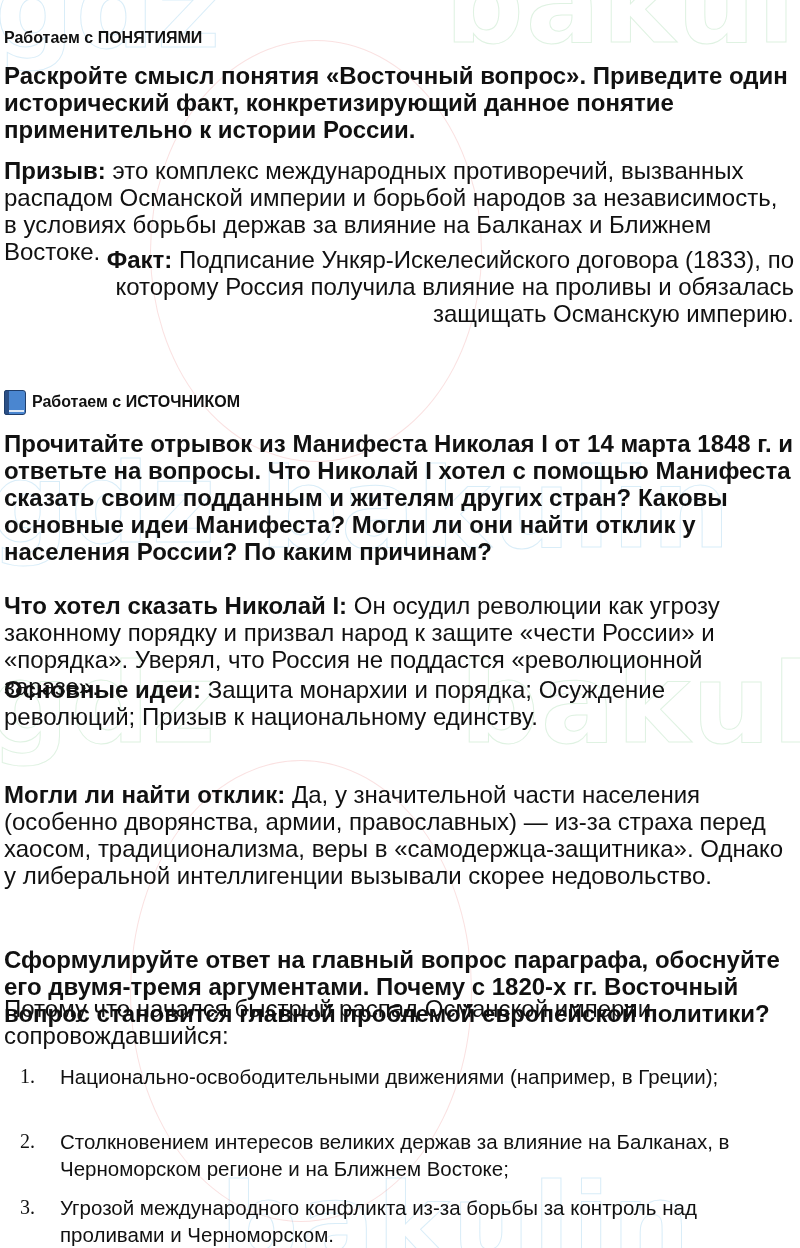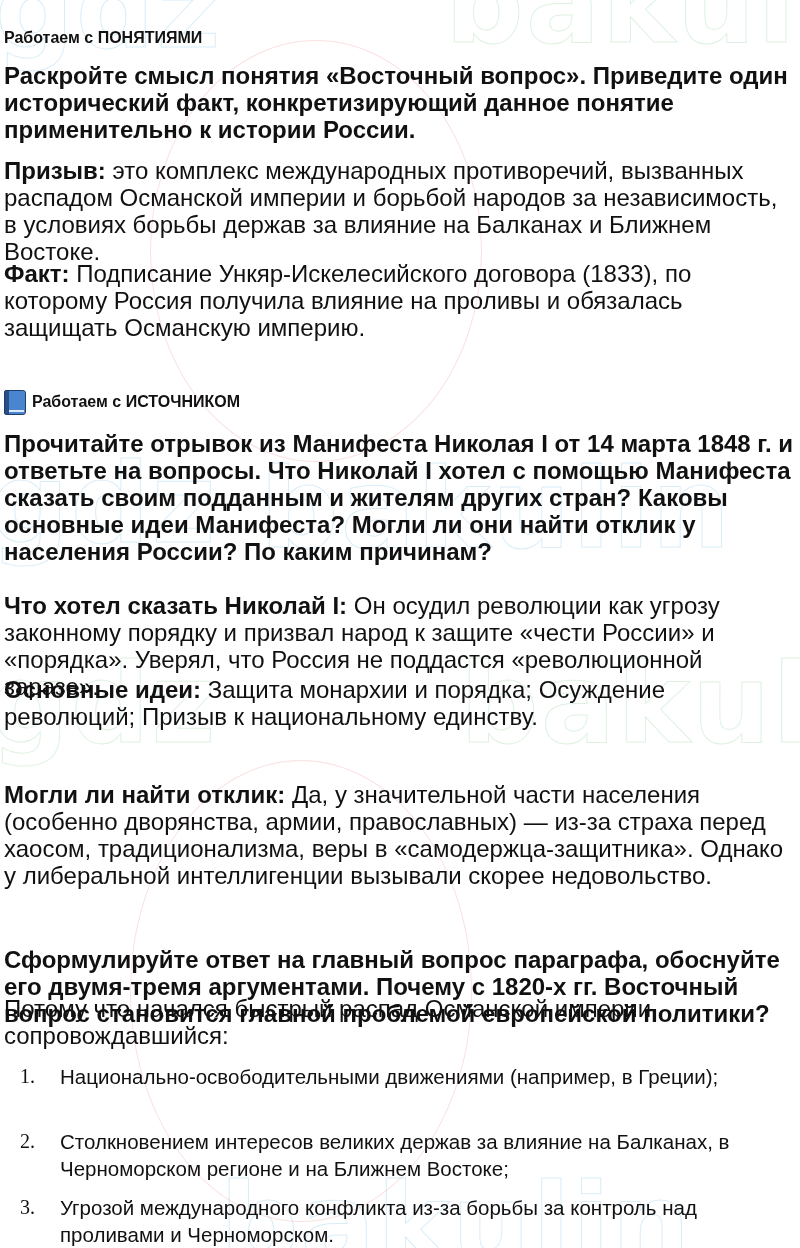--- a/index.html
+++ b/index.html
@@ -68,21 +68,21 @@
   <div class="h-section" style="top:25px;">
     <span>Работаем с ПОНЯТИЯМИ</span>
   </div>
 
   <div class="para bold" style="top:62px;">Раскройте смысл понятия «Восточный вопрос». Приведите один исторический факт, конкретизирующий данное понятие применительно к истории России.</div>
 
   <div class="para" style="top:157px;">
     <span class="bold">Призыв:</span><span> это комплекс международных противоречий, вызванных распадом Османской империи и борьбой народов за независимость, в условиях борьбы держав за влияние на Балканах и Ближнем Востоке.</span>
   </div>
 
-  <div class="para" style="top:260px;">
+  <div class="para" style="top:246px;text-align:right;">
     <span class="bold">Факт:</span><span> Подписание Ункяр-Искелесийского договора (1833), по которому Россия получила влияние на проливы и обязалась защищать Османскую империю.</span>
   </div>
 
   <div class="h-section" style="top:389px;align-items:center;">
     <span class="book-icon"></span>
     <span>Работаем с ИСТОЧНИКОМ</span>
   </div>
 
   <div class="para bold" style="top:430px;">Прочитайте отрывок из Манифеста Николая I от 14 марта 1848 г. и ответьте на вопросы. Что Николай I хотел с помощью Манифеста сказать своим подданным и жителям других стран? Каковы основные идеи Манифеста? Могли ли они найти отклик у населения России? По каким причинам?</div>
 

